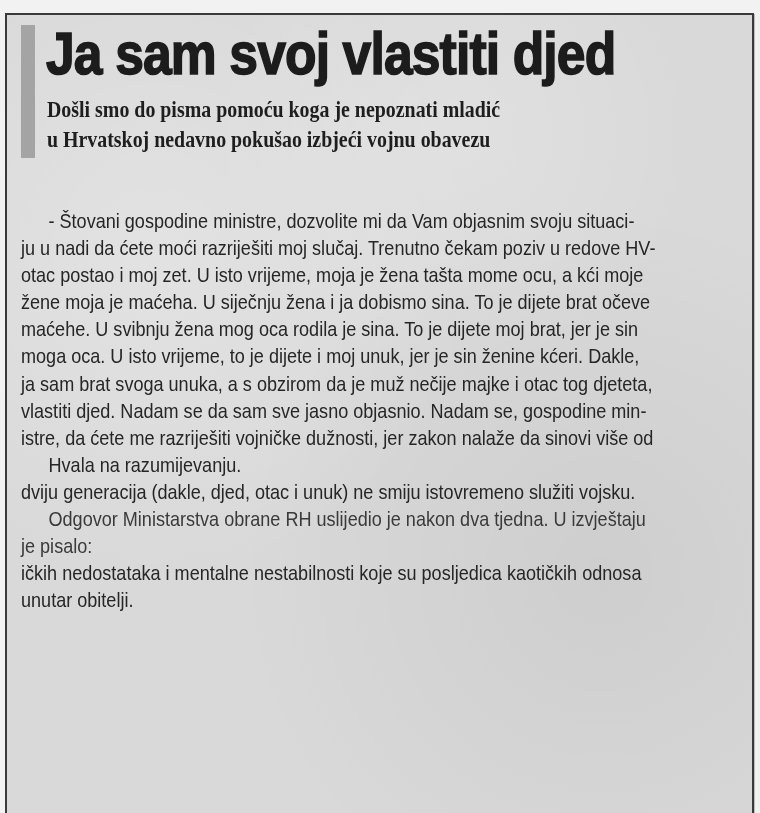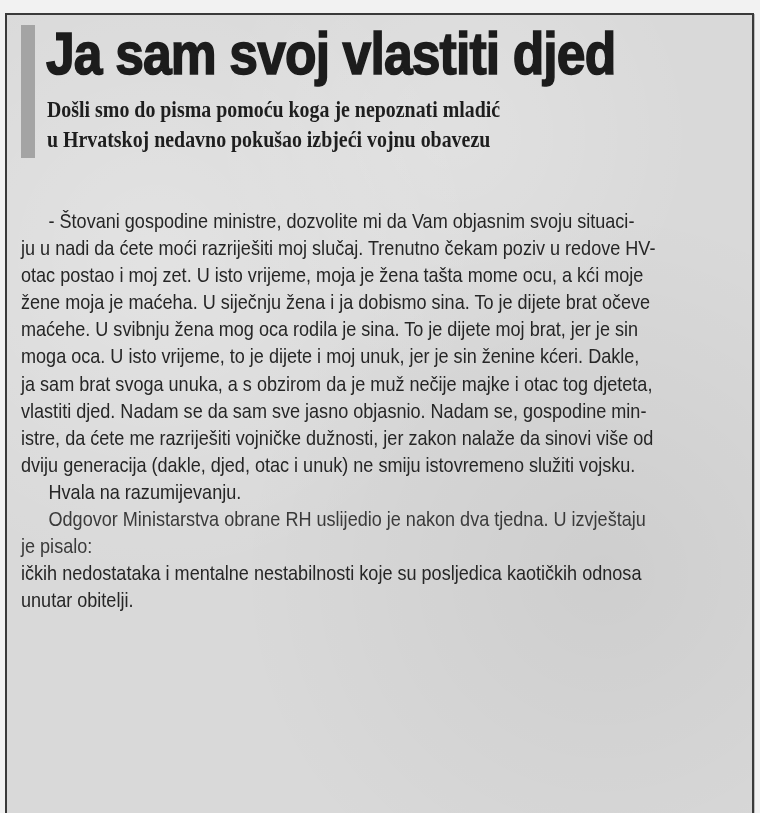--- a/index.html
+++ b/index.html
@@ -131,24 +131,24 @@
       <span class="line">
           <span class="cond">ja sam brat svoga unuka, a s obzirom da je muž nečije majke i otac tog djeteta,</span>
         </span>
       <span class="line">
           <span class="cond">vlastiti djed. Nadam se da sam sve jasno objasnio. Nadam se, gospodine min-</span>
         </span>
       <span class="line">
           <span class="cond">istre, da ćete me razriješiti vojničke dužnosti, jer zakon nalaže da sinovi više od</span>
         </span>
       <span class="line">
-          <span class="cond">dviju generacija (dakle, djed, otac i unuk) ne smiju istovremeno služiti vojsku.</span>
+          <span class="cond indent">Hvala na razumijevanju.</span>
         </span>
       <span class="line">
-          <span class="cond indent">Hvala na razumijevanju.</span>
+          <span class="cond">dviju generacija (dakle, djed, otac i unuk) ne smiju istovremeno služiti vojsku.</span>
         </span>
     </div>
 
     <div>
       <span class="line">
           <span class="cond indent light">Odgovor Ministarstva obrane RH uslijedio je nakon dva tjedna. U izvještaju</span>
         </span>
       <span class="line">
           <span class="cond light">je pisalo:</span>
         </span>

